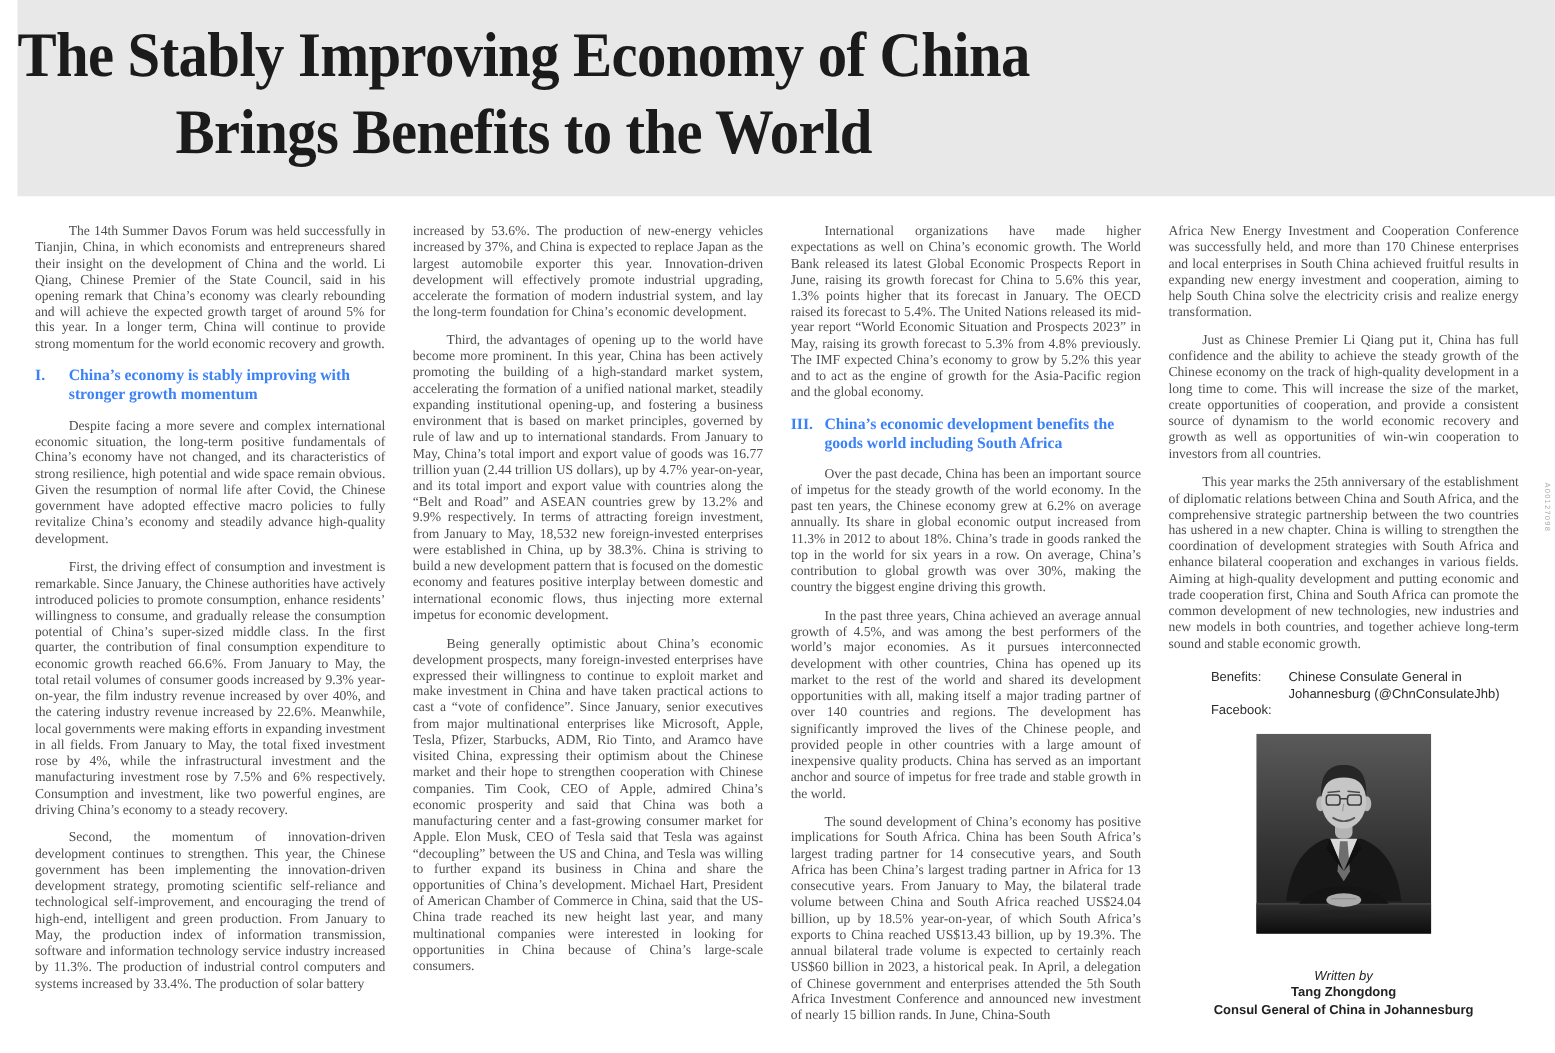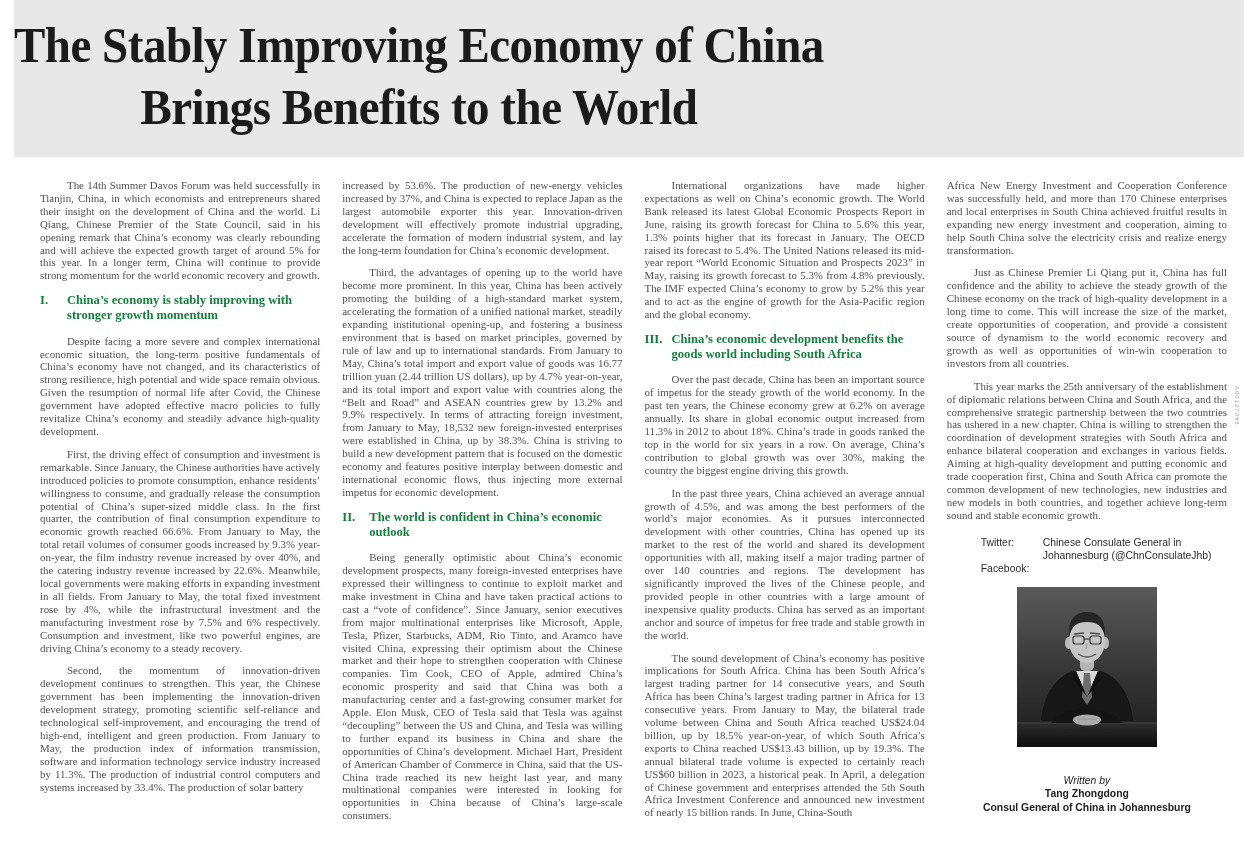--- a/index.html
+++ b/index.html
@@ -23,41 +23,41 @@
     font-weight: bold;
     font-size: 47px;
     line-height: 57px;
     letter-spacing: -0.5px;
     color: #1b1b1b;
     text-align: center;
     transform: scale(1, 1.08);
   }
   .columns {
     position: absolute;
-    top: 179px; left: 40px;
+    top: 179px; left: 28px;
     width: 1187px; height: 660px;
     display: flex; gap: 22px;
     overflow: hidden;
   }
   .col {
     flex: 1 1 0;
     font-size: 10.9px;
     line-height: 12.9px;
     text-align: justify;
     color: #4f4f4f;
   }
   .para { margin: 0 0 10px 0; }
   .para.indent { text-indent: 27px; }
   .heading {
     margin: 11px 0;
     padding-left: 27px;
     font-size: 12.6px;
     line-height: 15.2px;
     font-weight: bold;
-    color: #15803d;
+    color: #3b82f6;
     text-align: left;
   }
   .hnum { display: inline-block; width: 27px; margin-left: -27px; }
   .social {
     margin-top: 14px;
     padding-left: 34px;
     display: grid;
     grid-template-columns: 62px 1fr;
     font-family: "Liberation Sans", sans-serif;
     font-size: 10.4px;
@@ -104,39 +104,38 @@
     <p class="para indent">The 14th Summer Davos Forum was held successfully in Tianjin, China, in which economists and entrepreneurs shared their insight on the development of China and the world. Li Qiang, Chinese Premier of the State Council, said in his opening remark that China’s economy was clearly rebounding and will achieve the expected growth target of around 5% for this year. In a longer term, China will continue to provide strong momentum for the world economic recovery and growth.</p>
     <h2 class="heading"><span class="hnum">I.</span><span>China’s economy is stably improving with stronger growth momentum</span></h2>
     <p class="para indent">Despite facing a more severe and complex international economic situation, the long-term positive fundamentals of China’s economy have not changed, and its characteristics of strong resilience, high potential and wide space remain obvious. Given the resumption of normal life after Covid, the Chinese government have adopted effective macro policies to fully revitalize China’s economy and steadily advance high-quality development.</p>
     <p class="para indent">First, the driving effect of consumption and investment is remarkable. Since January, the Chinese authorities have actively introduced policies to promote consumption, enhance residents’ willingness to consume, and gradually release the consumption potential of China’s super-sized middle class. In the first quarter, the contribution of final consumption expenditure to economic growth reached 66.6%. From January to May, the total retail volumes of consumer goods increased by 9.3% year-on-year, the film industry revenue increased by over 40%, and the catering industry revenue increased by 22.6%. Meanwhile, local governments were making efforts in expanding investment in all fields. From January to May, the total fixed investment rose by 4%, while the infrastructural investment and the manufacturing investment rose by 7.5% and 6% respectively. Consumption and investment, like two powerful engines, are driving China’s economy to a steady recovery.</p>
     <p class="para indent">Second, the momentum of innovation-driven development continues to strengthen. This year, the Chinese government has been implementing the innovation-driven development strategy, promoting scientific self-reliance and technological self-improvement, and encouraging the trend of high-end, intelligent and green production. From January to May, the production index of information transmission, software and information technology service industry increased by 11.3%. The production of industrial control computers and systems increased by 33.4%. The production of solar battery</p>
   </section>
 
   <section class="col">
     <p class="para">increased by 53.6%. The production of new-energy vehicles increased by 37%, and China is expected to replace Japan as the largest automobile exporter this year. Innovation-driven development will effectively promote industrial upgrading, accelerate the formation of modern industrial system, and lay the long-term foundation for China’s economic development.</p>
     <p class="para indent">Third, the advantages of opening up to the world have become more prominent. In this year, China has been actively promoting the building of a high-standard market system, accelerating the formation of a unified national market, steadily expanding institutional opening-up, and fostering a business environment that is based on market principles, governed by rule of law and up to international standards. From January to May, China’s total import and export value of goods was 16.77 trillion yuan (2.44 trillion US dollars), up by 4.7% year-on-year, and its total import and export value with countries along the “Belt and Road” and ASEAN countries grew by 13.2% and 9.9% respectively. In terms of attracting foreign investment, from January to May, 18,532 new foreign-invested enterprises were established in China, up by 38.3%. China is striving to build a new development pattern that is focused on the domestic economy and features positive interplay between domestic and international economic flows, thus injecting more external impetus for economic development.</p>
-    <h2 class="heading"><span class="hnum">II.</span><span>The world is confident in China’s economic outlook</span></h2>
     <p class="para indent">Being generally optimistic about China’s economic development prospects, many foreign-invested enterprises have expressed their willingness to continue to exploit market and make investment in China and have taken practical actions to cast a “vote of confidence”. Since January, senior executives from major multinational enterprises like Microsoft, Apple, Tesla, Pfizer, Starbucks, ADM, Rio Tinto, and Aramco have visited China, expressing their optimism about the Chinese market and their hope to strengthen cooperation with Chinese companies. Tim Cook, CEO of Apple, admired China’s economic prosperity and said that China was both a manufacturing center and a fast-growing consumer market for Apple. Elon Musk, CEO of Tesla said that Tesla was against “decoupling” between the US and China, and Tesla was willing to further expand its business in China and share the opportunities of China’s development. Michael Hart, President of American Chamber of Commerce in China, said that the US-China trade reached its new height last year, and many multinational companies were interested in looking for opportunities in China because of China’s large-scale consumers.</p>
   </section>
 
   <section class="col">
     <p class="para indent">International organizations have made higher expectations as well on China’s economic growth. The World Bank released its latest Global Economic Prospects Report in June, raising its growth forecast for China to 5.6% this year, 1.3% points higher that its forecast in January. The OECD raised its forecast to 5.4%. The United Nations released its mid-year report “World Economic Situation and Prospects 2023” in May, raising its growth forecast to 5.3% from 4.8% previously. The IMF expected China’s economy to grow by 5.2% this year and to act as the engine of growth for the Asia-Pacific region and the global economy.</p>
     <h2 class="heading"><span class="hnum">III.</span><span>China’s economic development benefits the goods world including South Africa</span></h2>
     <p class="para indent">Over the past decade, China has been an important source of impetus for the steady growth of the world economy. In the past ten years, the Chinese economy grew at 6.2% on average annually. Its share in global economic output increased from 11.3% in 2012 to about 18%. China’s trade in goods ranked the top in the world for six years in a row. On average, China’s contribution to global growth was over 30%, making the country the biggest engine driving this growth.</p>
     <p class="para indent">In the past three years, China achieved an average annual growth of 4.5%, and was among the best performers of the world’s major economies. As it pursues interconnected development with other countries, China has opened up its market to the rest of the world and shared its development opportunities with all, making itself a major trading partner of over 140 countries and regions. The development has significantly improved the lives of the Chinese people, and provided people in other countries with a large amount of inexpensive quality products. China has served as an important anchor and source of impetus for free trade and stable growth in the world.</p>
     <p class="para indent">The sound development of China’s economy has positive implications for South Africa. China has been South Africa’s largest trading partner for 14 consecutive years, and South Africa has been China’s largest trading partner in Africa for 13 consecutive years. From January to May, the bilateral trade volume between China and South Africa reached US$24.04 billion, up by 18.5% year-on-year, of which South Africa’s exports to China reached US$13.43 billion, up by 19.3%. The annual bilateral trade volume is expected to certainly reach US$60 billion in 2023, a historical peak. In April, a delegation of Chinese government and enterprises attended the 5th South Africa Investment Conference and announced new investment of nearly 15 billion rands. In June, China-South</p>
   </section>
 
   <section class="col">
     <p class="para">Africa New Energy Investment and Cooperation Conference was successfully held, and more than 170 Chinese enterprises and local enterprises in South China achieved fruitful results in expanding new energy investment and cooperation, aiming to help South China solve the electricity crisis and realize energy transformation.</p>
     <p class="para indent">Just as Chinese Premier Li Qiang put it, China has full confidence and the ability to achieve the steady growth of the Chinese economy on the track of high-quality development in a long time to come. This will increase the size of the market, create opportunities of cooperation, and provide a consistent source of dynamism to the world economic recovery and growth as well as opportunities of win-win cooperation to investors from all countries.</p>
     <p class="para indent">This year marks the 25th anniversary of the establishment of diplomatic relations between China and South Africa, and the comprehensive strategic partnership between the two countries has ushered in a new chapter. China is willing to strengthen the coordination of development strategies with South Africa and enhance bilateral cooperation and exchanges in various fields. Aiming at high-quality development and putting economic and trade cooperation first, China and South Africa can promote the common development of new technologies, new industries and new models in both countries, and together achieve long-term sound and stable economic growth.</p>
 
     <div class="social">
-      <span class="lbl">Twitter:</span>
+      <span class="lbl">Benefits:</span>
       <span>Chinese Consulate General in Johannesburg (@ChnConsulateJhb)</span>
       <span class="lbl">Facebook:</span>
     </div>
 
     <div class="photo-wrap">
       <svg width="140" height="160" viewBox="0 0 140 160" role="img">
         <defs>
           <linearGradient id="pbg" x1="0" y1="0" x2="0" y2="1">
             <stop offset="0" stop-color="#5a5a5a"></stop>
             <stop offset="0.55" stop-color="#353535"></stop>

